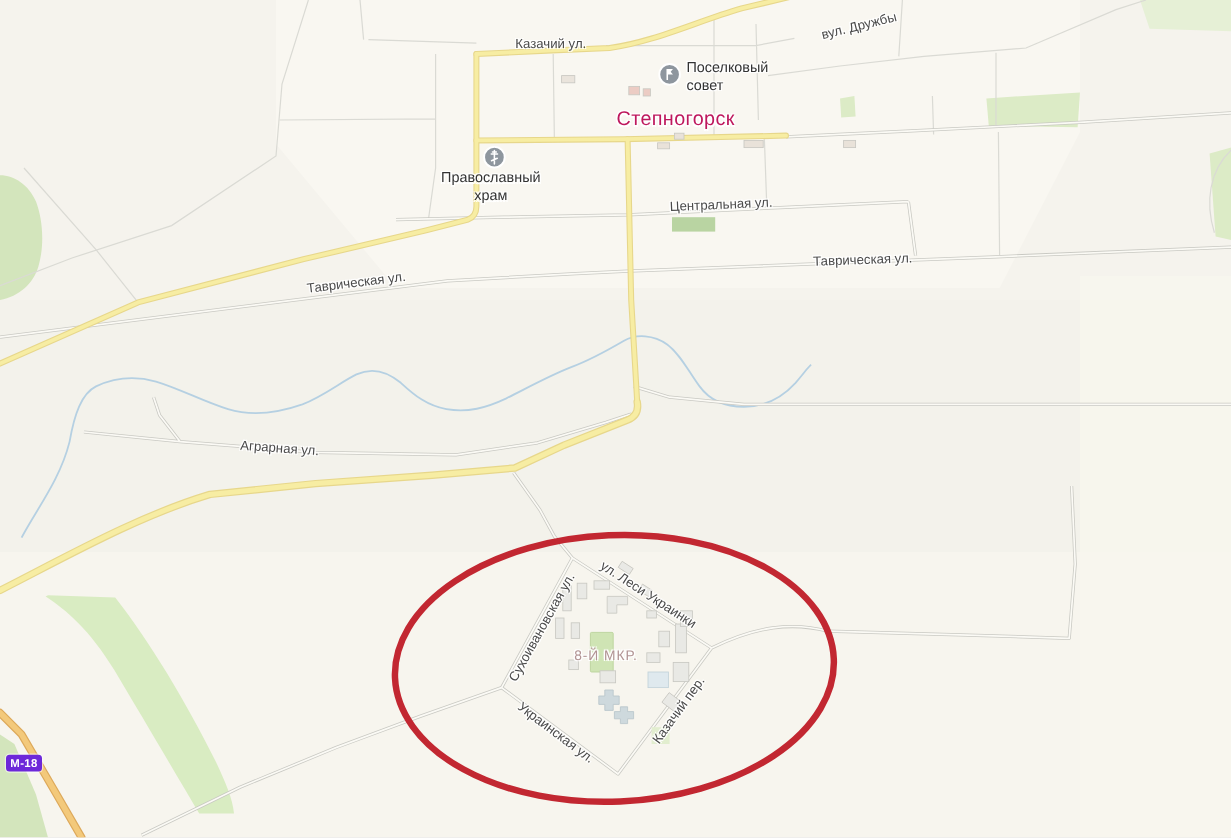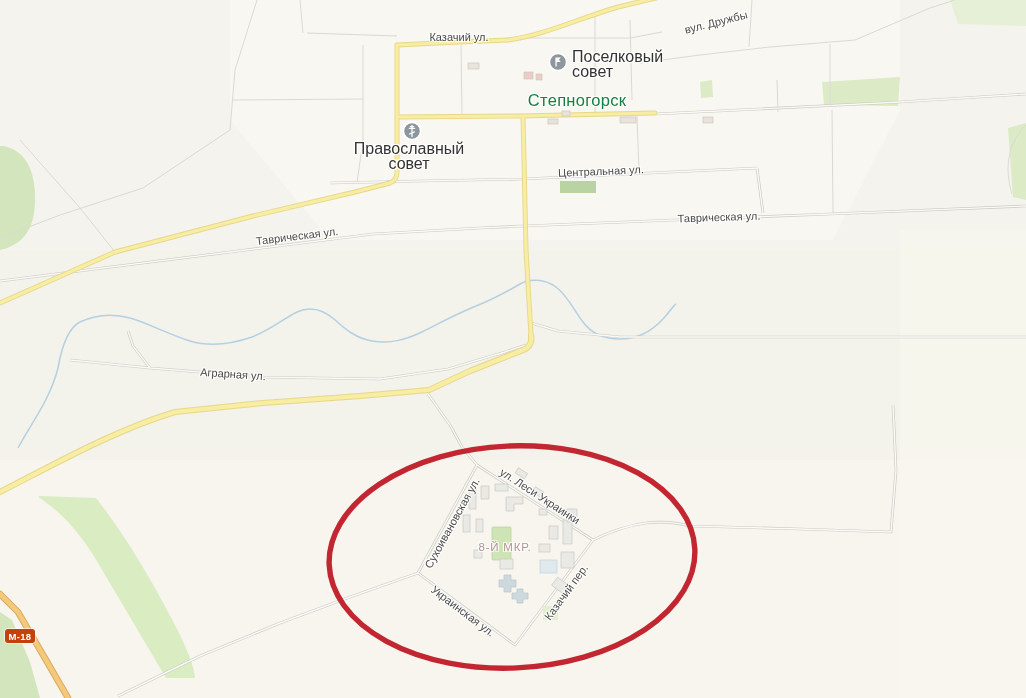--- a/index.html
+++ b/index.html
@@ -4,25 +4,25 @@
 <style>
   html,body{margin:0;padding:0;background:#e8e8e8;}
   #stage{position:relative;width:1026px;height:698px;overflow:hidden;
          font-family:"Liberation Sans",sans-serif;background:#f5f3ed;}
   #stage svg{position:absolute;left:0;top:0;}
   .lbl{position:absolute;white-space:nowrap;color:#4a4a4a;font-size:11px;
        transform:translate(-50%,-50%);
        text-shadow:-1px -1px 0 rgba(255,255,255,.95),1px -1px 0 rgba(255,255,255,.95),
                    -1px 1px 0 rgba(255,255,255,.95),1px 1px 0 rgba(255,255,255,.95),
                    0 0 3px rgba(255,255,255,.9);}
-  .town{font-size:16.5px;color:#15803d;font-weight:500;letter-spacing:.3px;margin-left:14px;}
+  .town{font-size:16.5px;color:#be185d;font-weight:500;letter-spacing:.3px;}
   .district{font-size:11.5px;color:#b29494;letter-spacing:.8px;font-weight:500;}
-  .poi-label{white-space:pre-line;color:#333;font-size:16px;line-height:15px;}
+  .poi-label{white-space:pre-line;color:#333;font-size:12px;line-height:15px;}
   .poi-label.centered{text-align:center;}
-  .badge{position:absolute;left:5px;top:629px;width:30px;height:14px;background:#c2410c;
+  .badge{position:absolute;left:5px;top:629px;width:30px;height:14px;background:#6d28d9;
          border-radius:3px;color:#fff;font-size:9.5px;font-weight:bold;display:flex;
          align-items:center;justify-content:center;letter-spacing:.3px;
          box-shadow:0 0 0 1px rgba(255,255,255,.55);}
   .poi-icon{position:absolute;width:20px;height:20px;}
 </style>
 </head>
 <body>
 
 <div id="stage">
 
@@ -170,17 +170,17 @@
 <div class="lbl" style="left:540px;top:496px;transform:translate(-50%,-50%) rotate(33deg);">ул. Леси Украинки</div>
 <div class="lbl" style="left:452px;top:523px;transform:translate(-50%,-50%) rotate(-61deg);">Сухоивановская ул.</div>
 <div class="lbl" style="left:463px;top:611px;transform:translate(-50%,-50%) rotate(37deg);">Украинская ул.</div>
 <div class="lbl" style="left:566px;top:592px;transform:translate(-50%,-50%) rotate(-54deg);">Казачий пер.</div>
 
 <div class="lbl district" style="left:505px;top:547px;">8-Й МКР.</div>
 
 <div class="lbl poi-label" style="left:572px;top:64px;transform:translate(0,-50%);">Поселковый
 совет</div>
 <div class="lbl poi-label centered" style="left:409px;top:156px;">Православный
-совет</div>
+храм</div>
 
 <div class="badge">М-18</div>
 
 </div>
 
 </body></html>

